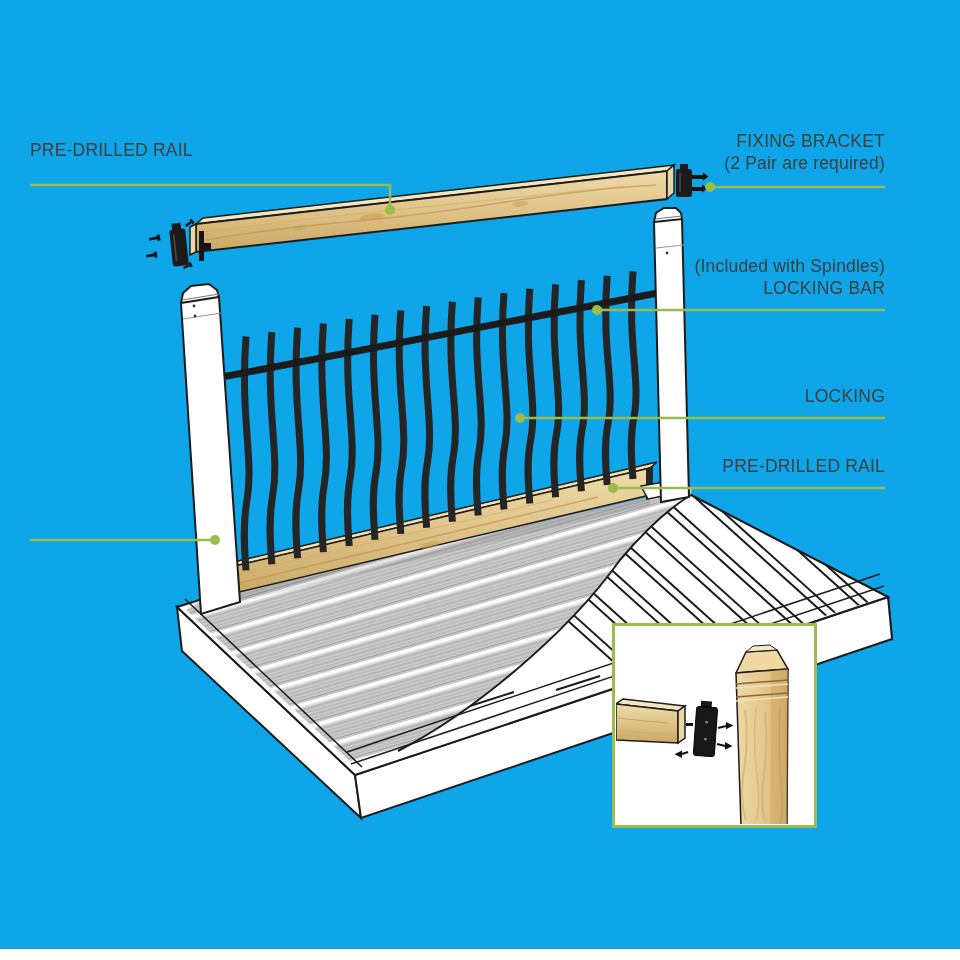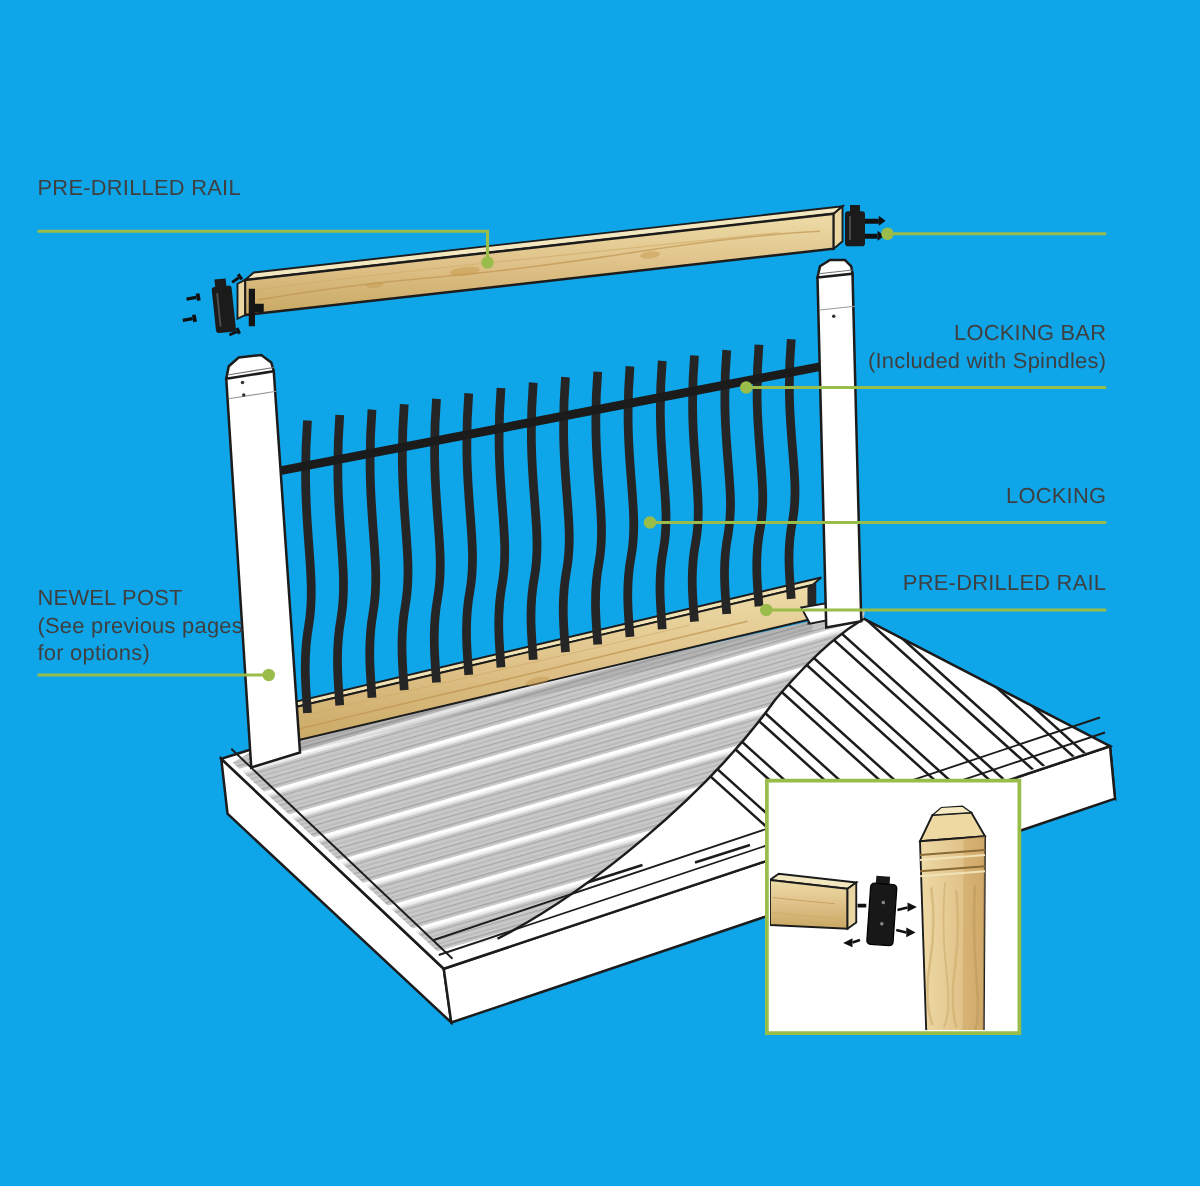--- a/index.html
+++ b/index.html
@@ -257,29 +257,28 @@
         <path d="M765,712 q3,32 -1,62 t1,48" fill="none" stroke="#c9a765" stroke-width="2" opacity="0.5"></path>
         <path d="M780,708 q-2,36 1,72 t-1,44" fill="none" stroke="#b9955a" stroke-width="2" opacity="0.5"></path>
       </g>
     </g>
   </g>
 </svg>
 
 <div class="lbl" style="left:30px;top:139px">
   <span>PRE-DRILLED RAIL</span>
 </div>
+<div class="lbl right" style="right:75px;top:130px">
+  <span>FIXING BRACKET</span>
+  <span>(2 Pair are required)</span>
+</div>
 <div class="lbl right" style="right:75px;top:255px">
+  <span>(Included with Spindles)</span>
   <span>LOCKING BAR</span>
-  <span>(Included with Spindles)</span>
 </div>
 <div class="lbl right" style="right:75px;top:385px">
   <span>LOCKING</span>
 </div>
 <div class="lbl right" style="right:75px;top:455px">
   <span>PRE-DRILLED RAIL</span>
 </div>
-<div class="lbl" style="left:30px;top:467px">
-  <span>NEWEL POST</span>
-  <span>(See previous pages</span>
-  <span>for options)</span>
-</div>
 
 </div>
 
 </body></html>

